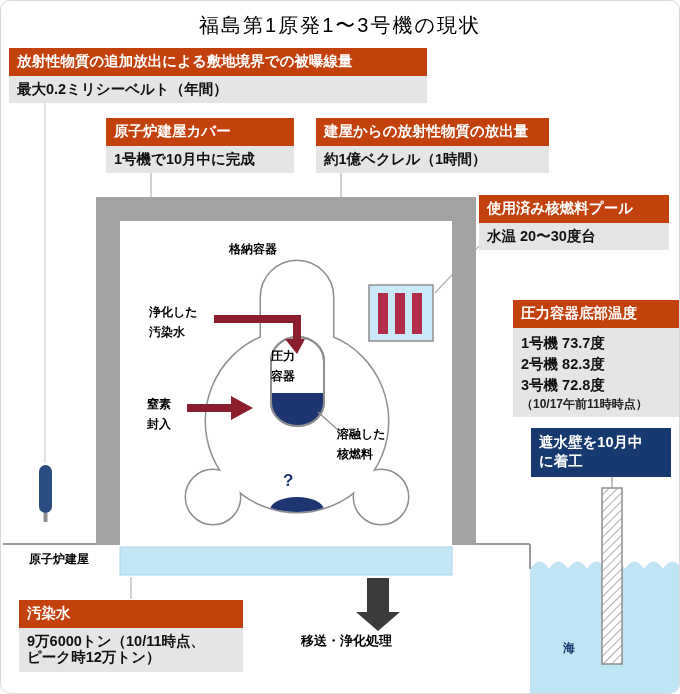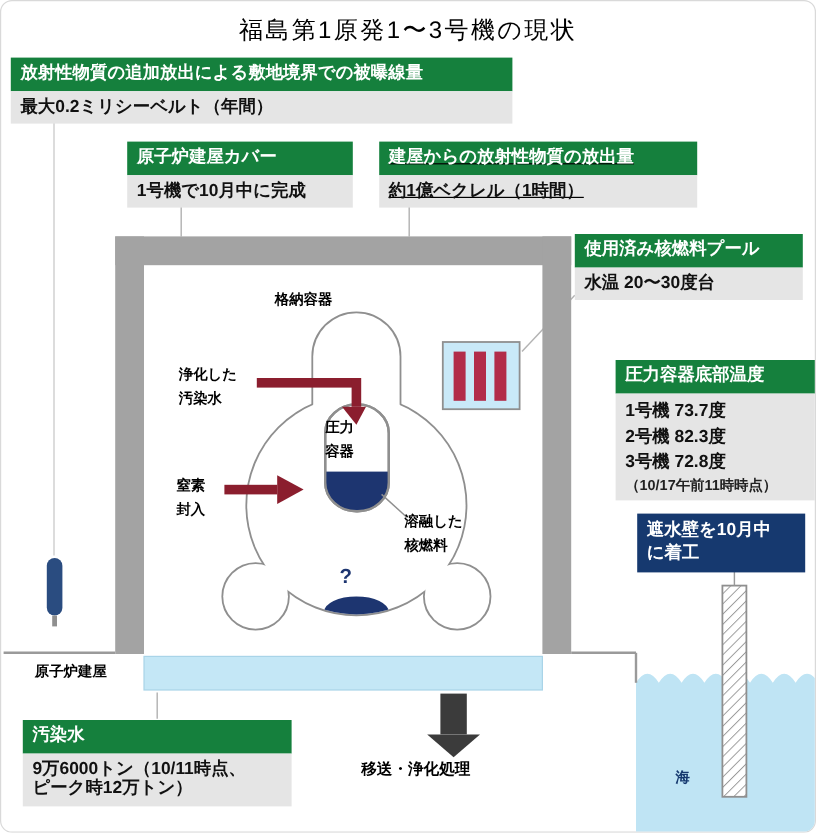--- a/index.html
+++ b/index.html
@@ -3,21 +3,21 @@
 <meta charset="utf-8">
 <style>
   * { margin:0; padding:0; box-sizing:border-box; }
   html,body { background:#fff; font-family:"Liberation Sans", sans-serif; }
   .page { position:relative; width:680px; height:694px; background:#fff;
           border:1px solid #d9d9d9; border-radius:10px; overflow:hidden; }
   .title { position:absolute; top:11px; left:0; width:100%; text-align:center;
            font-size:20px; font-weight:normal; color:#000; letter-spacing:2px; }
   svg.canvas { position:absolute; left:0; top:0; }
   .callout { position:absolute; font-size:14.5px; line-height:1.15; }
-  .callout .hd { background:#15803d; color:#fff; font-weight:bold; padding:5px 8px 6px; }
+  .callout .hd { background:#c2410c; color:#fff; font-weight:bold; padding:5px 8px 6px; }
   .callout .bd { background:#e5e5e5; color:#111; font-weight:bold; padding:5px 8px 6px; }
   .callout .bd .row { line-height:21px; }
   .callout .bd .note { font-size:12px; font-weight:bold; color:#222; padding-top:2px; }
   .callout.navy-only { background:#16396f; color:#fff; font-weight:bold; padding:5px 8px 6px; line-height:1.3; }
   .lbl { position:absolute; font-size:12px; font-weight:bold; color:#000; line-height:20px; white-space:nowrap; }
   .lbl.navy { color:#16396f; }
   .lbl.center { text-align:left; }
   .lbl.big { font-size:13px; }
   .lbl.qmark { font-size:17px; color:#1d3570; }
 </style>
@@ -126,21 +126,21 @@
   <div class="callout" style="left:8px; top:47px; width:418px;">
     <div class="hd">放射性物質の追加放出による敷地境界での被曝線量</div>
     <div class="bd">最大0.2ミリシーベルト（年間）</div>
   </div>
 
   <div class="callout" style="left:105px; top:117px; width:188px;">
     <div class="hd">原子炉建屋カバー</div>
     <div class="bd">1号機で10月中に完成</div>
   </div>
 
-  <div class="callout" style="left:315px; top:117px; width:265px;text-decoration:underline;">
+  <div class="callout" style="left:315px; top:117px; width:233px;">
     <div class="hd">建屋からの放射性物質の放出量</div>
     <div class="bd">約1億ベクレル（1時間）</div>
   </div>
 
   <div class="callout" style="left:478px; top:194px; width:190px;">
     <div class="hd">使用済み核燃料プール</div>
     <div class="bd">水温 20〜30度台</div>
   </div>
 
   <div class="callout" style="left:512px; top:299px; width:196px;">

